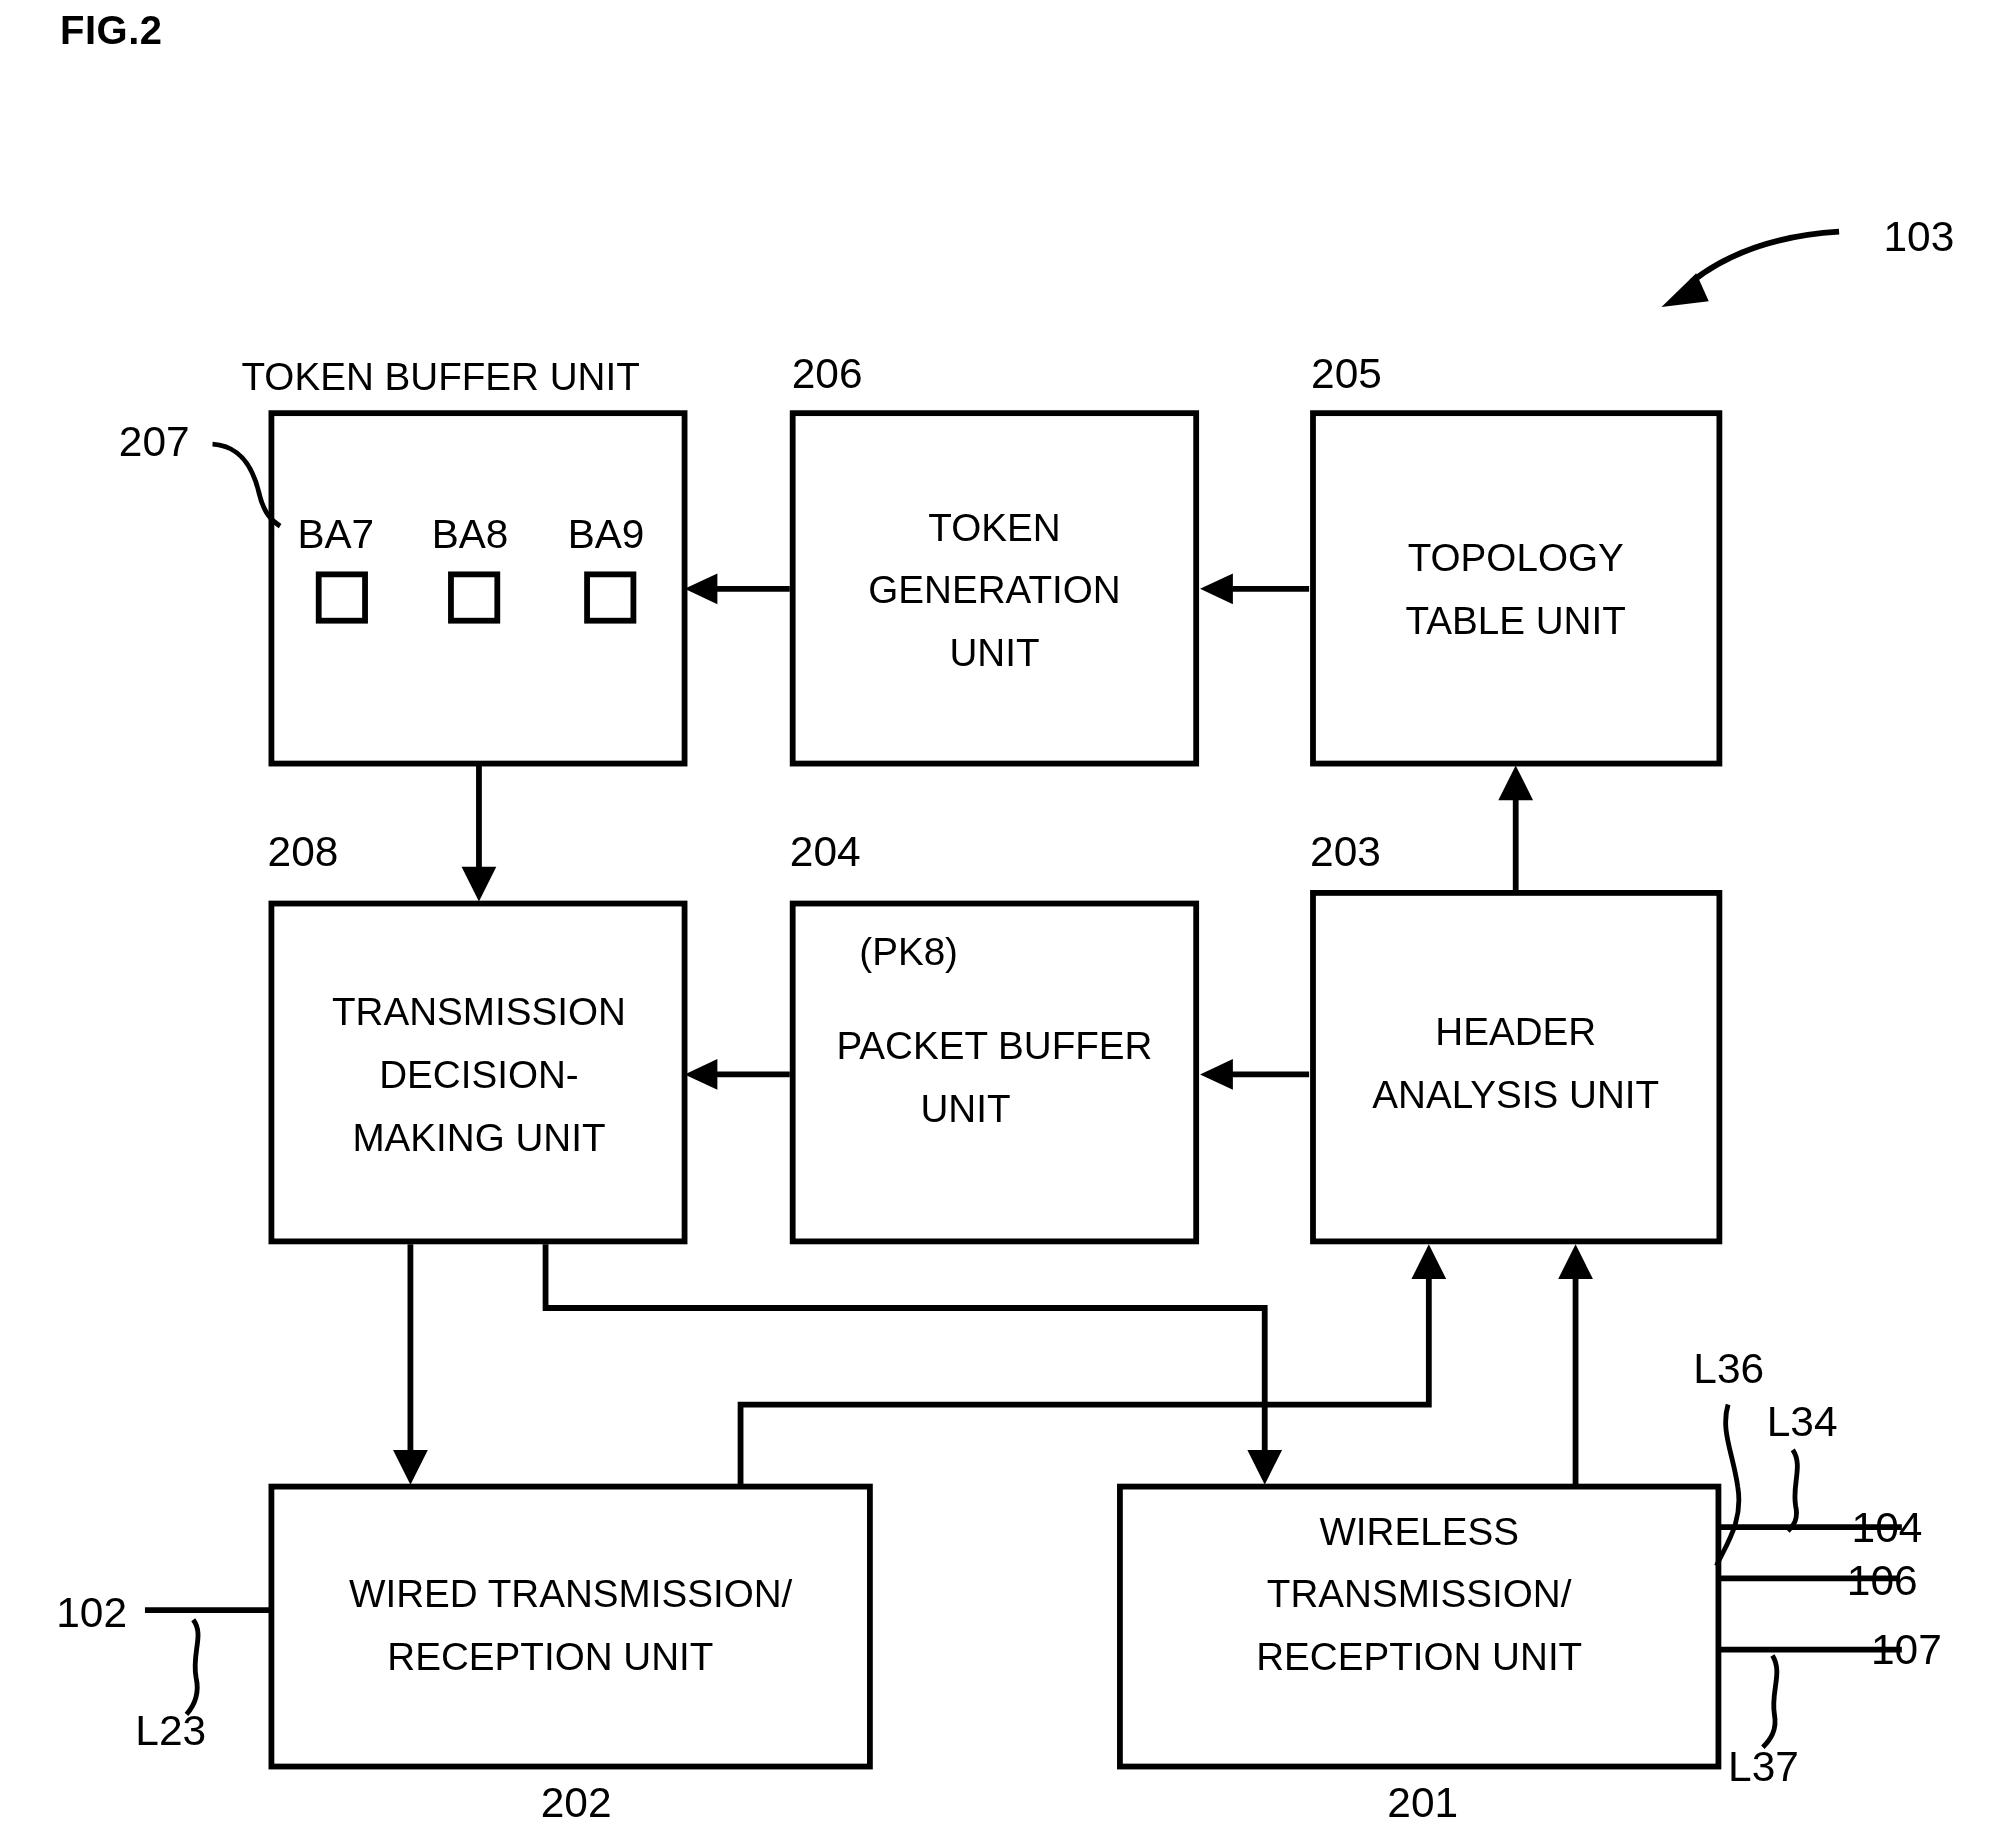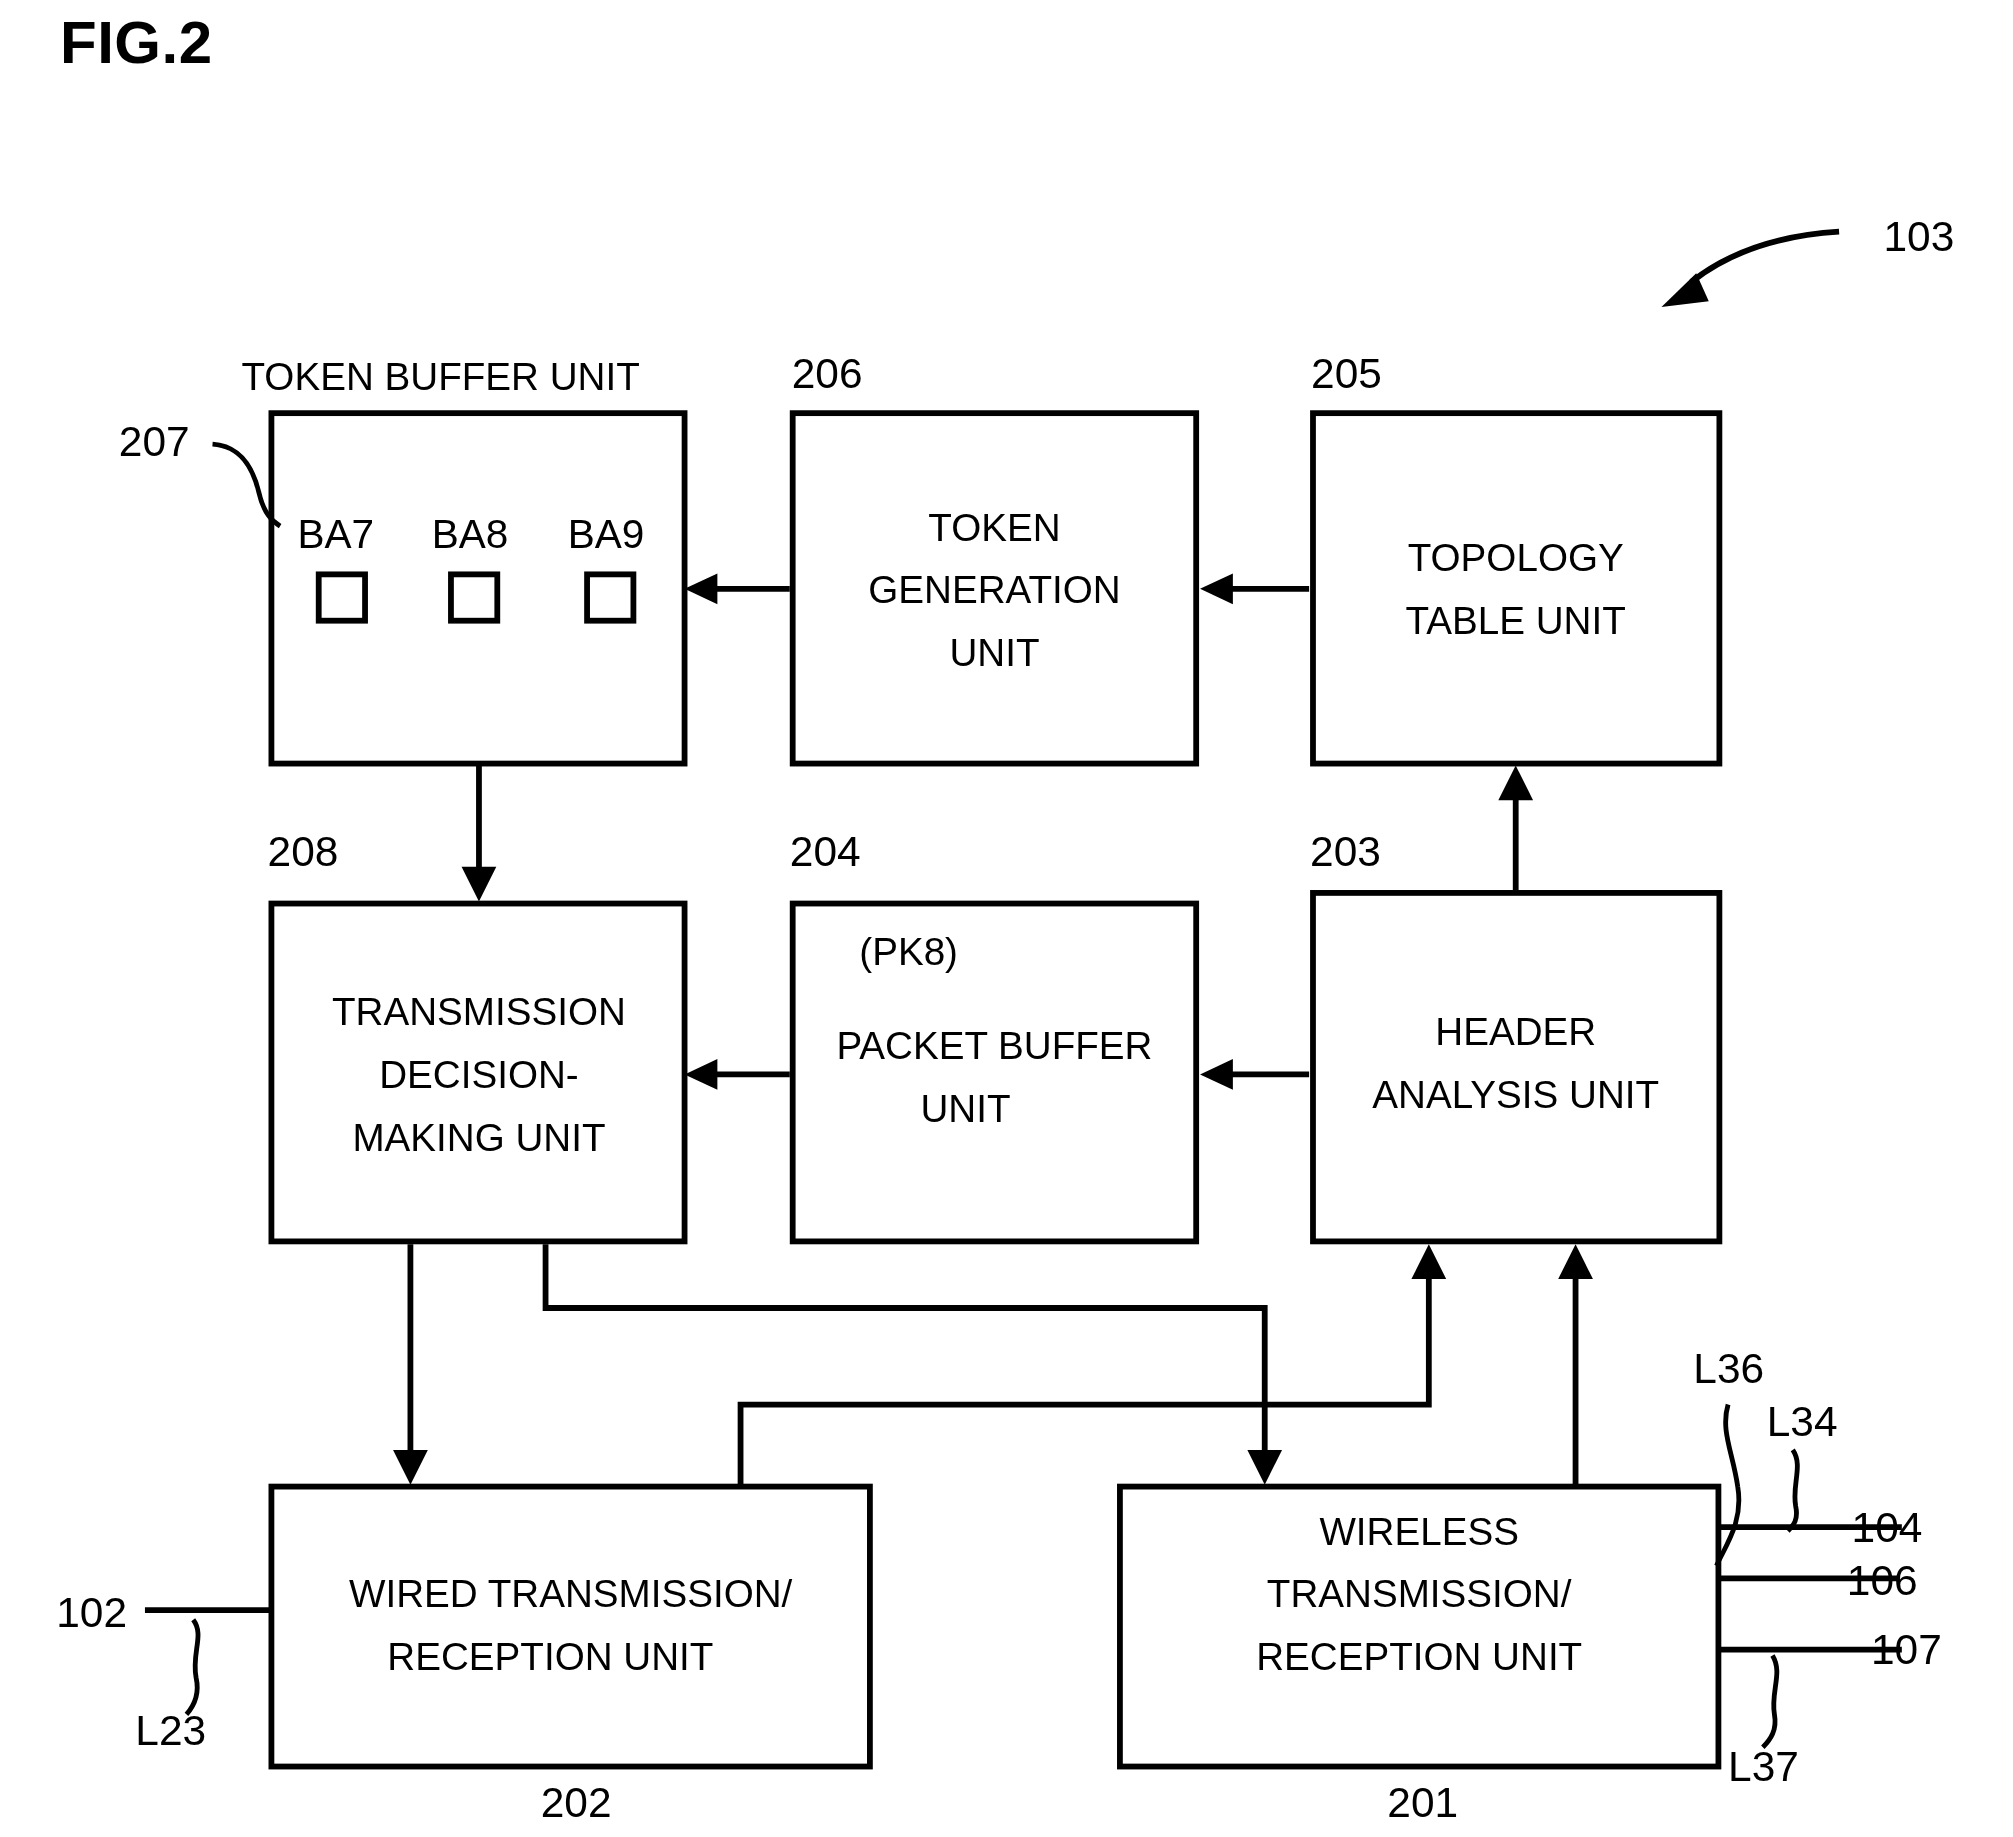--- a/index.html
+++ b/index.html
@@ -19,21 +19,21 @@
     position: absolute;
     left: 0;
     top: 0;
     width: 2013px;
     height: 1837px;
   }
   .fig-title {
     position: absolute;
     left: 60px;
     top: 7.7px;
-    font-size: 60px;
+    font-size: 40px;
     font-weight: bold;
     letter-spacing: 0.5px;
     color: #000;
     white-space: nowrap;
     text-align: center;
   }
   .box-rect {
     fill: #ffffff;
     stroke: #000000;
     stroke-width: 6;

